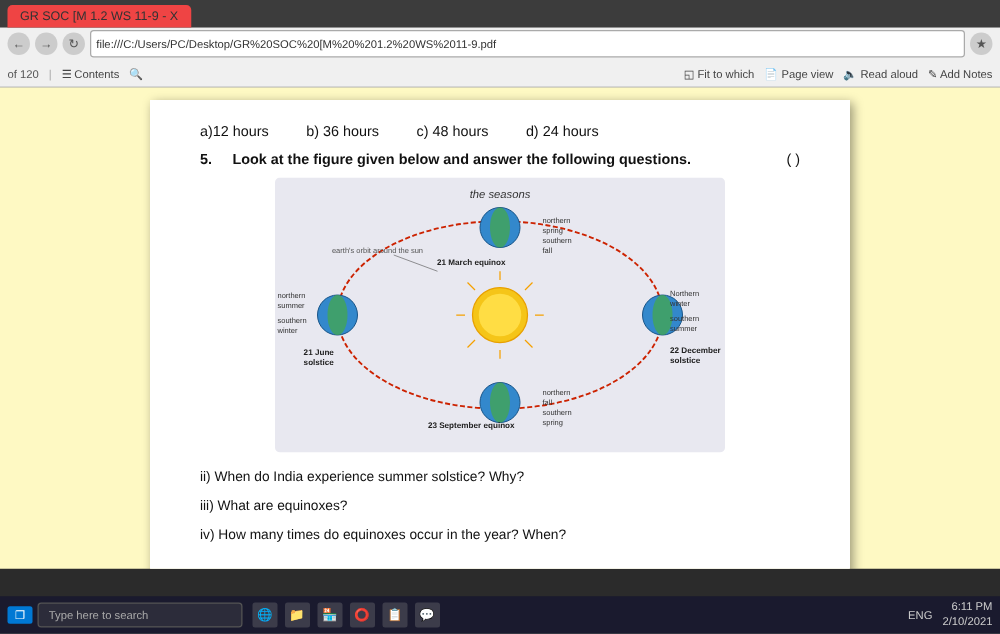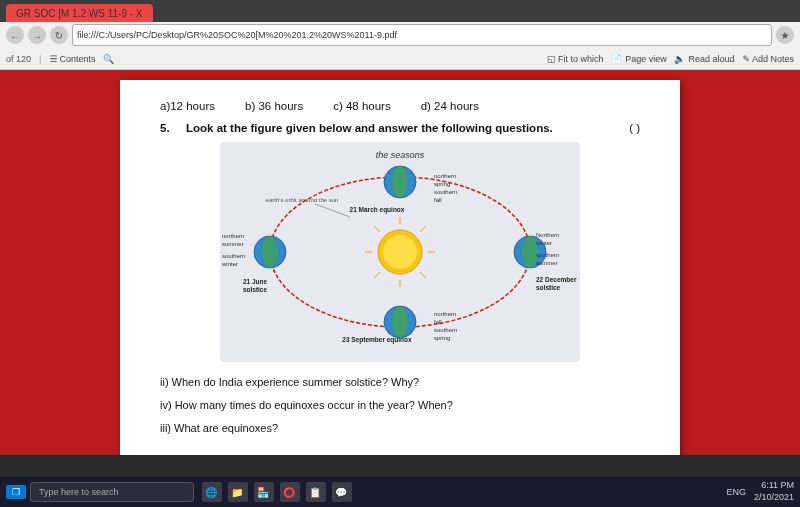--- a/index.html
+++ b/index.html
@@ -82,21 +82,21 @@
       gap: 2px;
       cursor: pointer;
       color: #444;
     }
     .toolbar-sep {
       color: #aaa;
     }
 
     
     .pdf-area {
-      background: #b91c1c;
+      background: #fef9c3;
       width: 800px;
       height: calc(507px - 22px - 22px - 26px - 22px - 30px);
       display: flex;
       align-items: flex-start;
       justify-content: center;
       padding: 10px 0;
       overflow: hidden;
     }
     .pdf-page {
       background: #fff;
@@ -339,22 +339,22 @@
         <text x="2" y="104" font-size="6" fill="#333">summer</text>
         <text x="2" y="116" font-size="6" fill="#333">southern</text>
         <text x="2" y="124" font-size="6" fill="#333">winter</text>
         <text x="35" y="142" font-size="6.5" font-weight="bold" fill="#222" text-anchor="middle">21 June</text>
         <text x="35" y="150" font-size="6.5" font-weight="bold" fill="#222" text-anchor="middle">solstice</text>
       </svg>
     </div>
 
     <div class="sub-questions">
       <div class="sub-q">ii) When do India experience summer solstice? Why?</div>
+      <div class="sub-q">iii) What are equinoxes?</div>
       <div class="sub-q">iv) How many times do equinoxes occur in the year? When?</div>
-      <div class="sub-q">iii) What are equinoxes?</div>
     </div>
 
   </div>
 </div>
 
 <div class="taskbar">
   <div class="taskbar-start">❐</div>
   <div class="taskbar-search">
     <span>Type here to search</span>
   </div>

